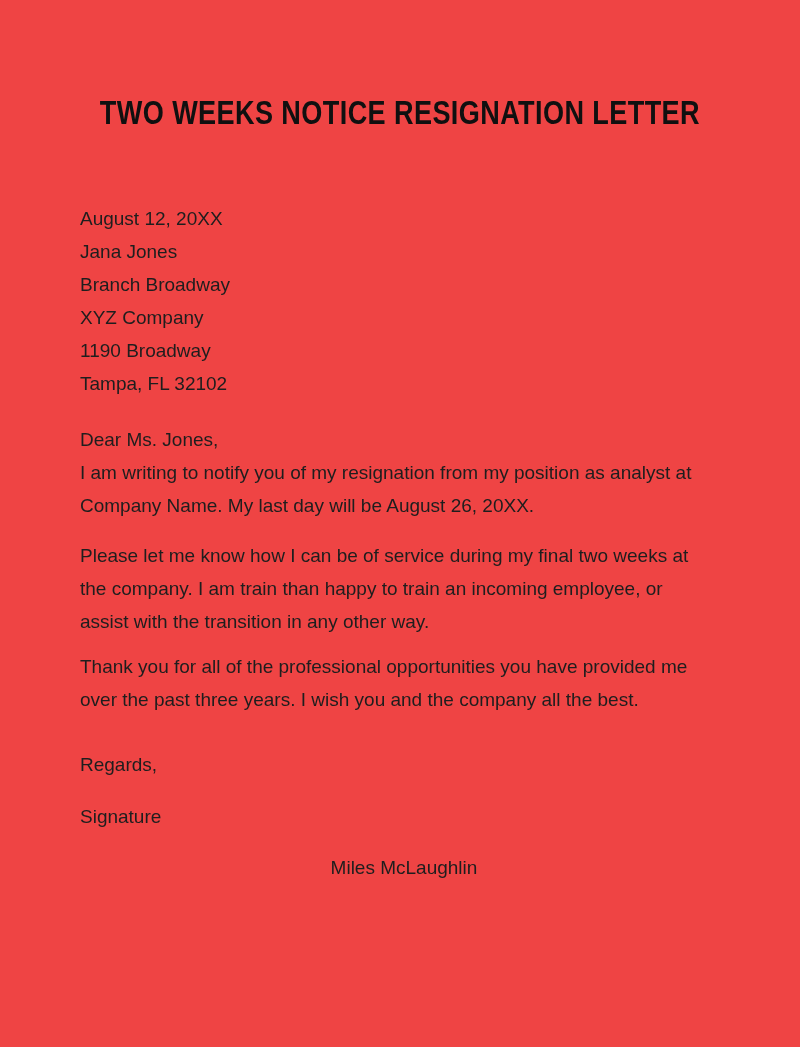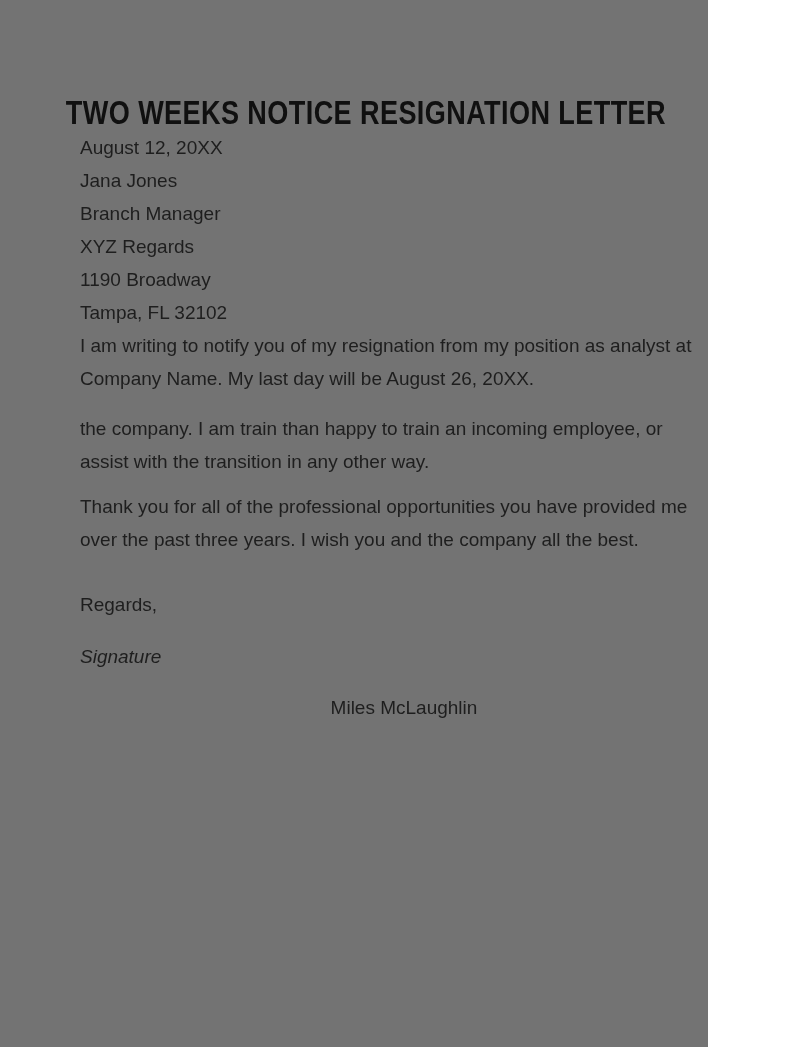--- a/index.html
+++ b/index.html
@@ -2,23 +2,23 @@
 <html><head>
 <meta charset="utf-8">
 <style>
   html, body {
     margin: 0;
     padding: 0;
     background: #ffffff;
   }
   .page {
     position: relative;
-    width: 708px;
+    width: 800px;
     height: 1047px;
-    background: #737373;
+    background: #ef4444;
     font-family: "Liberation Sans", sans-serif;
     color: #1e1e1e;
     overflow: hidden;
   }
   .title {
     margin: 0;
     padding-top: 95px;
     text-align: center;
     font-size: 33px;
     line-height: 36px;
@@ -35,56 +35,58 @@
   .content {
     padding-left: 80px;
     width: 648px;
   }
   .block {
     font-size: 19px;
     line-height: 33px;
     color: #1e1e1e;
   }
   .line { line-height: 33px; }
-  .date        { }
+  .date        { margin-top: 71px; }
   .address     { }
   .salutation  { margin-top: 23px; }
   .para-1      { }
   .para-2      { margin-top: 17px; }
   .para-3      { margin-top: 12px; }
   .closing     { margin-top: 32px; }
-  .signature   { margin-top: 19px; font-style: italic; }
+  .signature   { margin-top: 19px; }
   .sender      { margin-top: 18px; text-align: center; }
 </style>
 </head>
 <body>
 
 <div class="page">
 
   <h1 class="title"><span class="title-inner">TWO WEEKS NOTICE RESIGNATION LETTER</span></h1>
 
   <div class="content">
 
     <div class="block date">August 12, 20XX</div>
 
     <div class="block address">
       <div class="line">Jana Jones</div>
-      <div class="line">Branch Manager</div>
-      <div class="line">XYZ Regards</div>
+      <div class="line">Branch Broadway</div>
+      <div class="line">XYZ Company</div>
       <div class="line">1190 Broadway</div>
       <div class="line">Tampa, FL 32102</div>
     </div>
 
+    <div class="block salutation">Dear Ms. Jones,</div>
 
     <div class="block para-1">
       <div class="line">I am writing to notify you of my resignation from my position as analyst at</div>
       <div class="line">Company Name. My last day will be August 26, 20XX.</div>
     </div>
 
     <div class="block para-2">
+      <div class="line">Please let me know how I can be of service during my final two weeks at</div>
       <div class="line">the company. I am train than happy to train an incoming employee, or</div>
       <div class="line">assist with the transition in any other way.</div>
     </div>
 
     <div class="block para-3">
       <div class="line">Thank you for all of the professional opportunities you have provided me</div>
       <div class="line">over the past three years. I wish you and the company all the best.</div>
     </div>
 
     <div class="block closing">Regards,</div>

